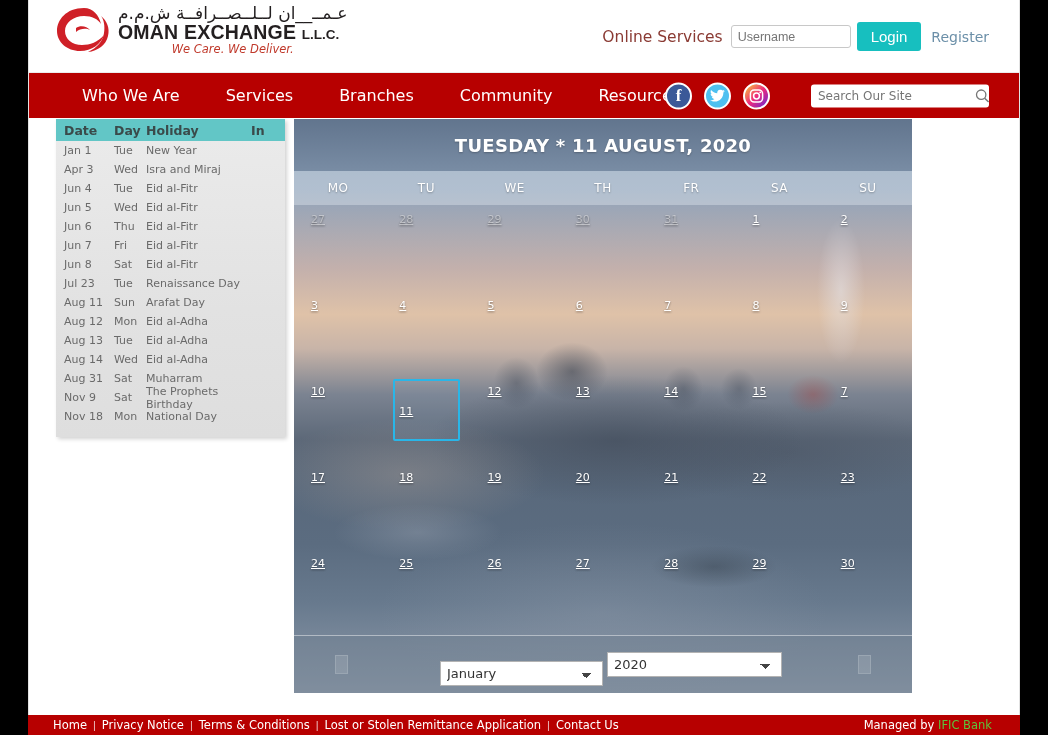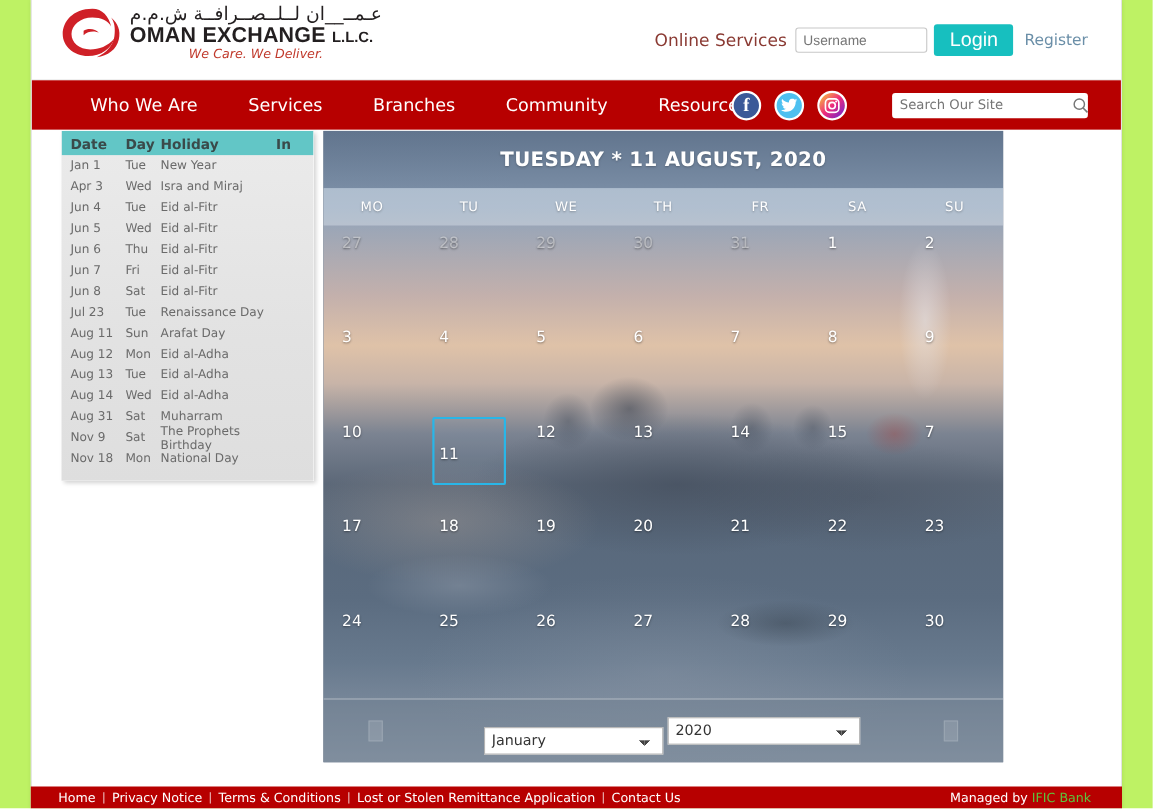--- a/index.html
+++ b/index.html
@@ -6,21 +6,21 @@
   html, body {
     margin: 0; padding: 0;
     width: 1048px; height: 735px;
     overflow: hidden;
     background: #ffffff;
     font-family: "Liberation Sans", sans-serif;
   }
   #page {
     position: relative;
     width: 1048px; height: 735px;
-    background: #bef264;
+    background: #000000;
   }
   
   .shell {
     position: absolute;
     left: 28px; top: 0px;
     width: 992px; height: 735px;
     background: #ffffff;
     border-left: 1px solid #e2e2e2;
     border-right: 1px solid #e2e2e2;
     box-shadow: 0 0 4px rgba(0,0,0,0.10);
@@ -72,21 +72,21 @@
     width: 120px; height: 23px;
     border: 1px solid #c8c8c8; border-radius: 3px;
     background: #fff; font-size: 12.5px; color: #8a8a8a;
     padding: 0 6px; outline: none;
     font-family: "Liberation Sans", sans-serif;
   }
   .login-btn {
     height: 29px; padding: 0 14px; margin-left: 6px;
     background: #17bfbf; color: #ffffff;
     border: none; border-radius: 3px;
-    font-size: 18px; cursor: pointer;
+    font-size: 15px; cursor: pointer;
     font-family: "Liberation Sans", sans-serif;
   }
   .register-link {
     margin-left: 10px; font-size: 14px; color: #6b8fa8;
     text-decoration: none; cursor: pointer;
     font-family: "DejaVu Sans", sans-serif;
   }
   
   .nav {
     position: relative;
@@ -214,24 +214,25 @@
   .cal-grid {
     position: absolute; left: 0; top: 86px;
     width: 100%; height: 430px;
     display: grid;
     grid-template-columns: repeat(7, 1fr);
     grid-template-rows: repeat(5, 1fr);
   }
   .cell { position: relative; }
   .cell .num {
     position: absolute; left: 17px; top: 8px;
-    color: #ffffff; font-size: 14px;
+    color: #ffffff; font-size: 11px;
     font-family: "DejaVu Sans", sans-serif;
     text-shadow: 0 1px 2px rgba(0,0,0,.45);
     cursor: pointer;
+    text-decoration: underline;
   }
   .cell.other .num { color: rgba(255,255,255,.45); }
   .cell.selected .sel-box {
     position: absolute; left: 11px; top: 2px;
     width: 67px; height: 62px;
     border: 2px solid #29b6e8;
     border-radius: 2px;
     background: rgba(150,180,205,.10);
   }
   .cell.selected .num { left: 17px; top: 8px; z-index: 2; margin-top: 20px; }

